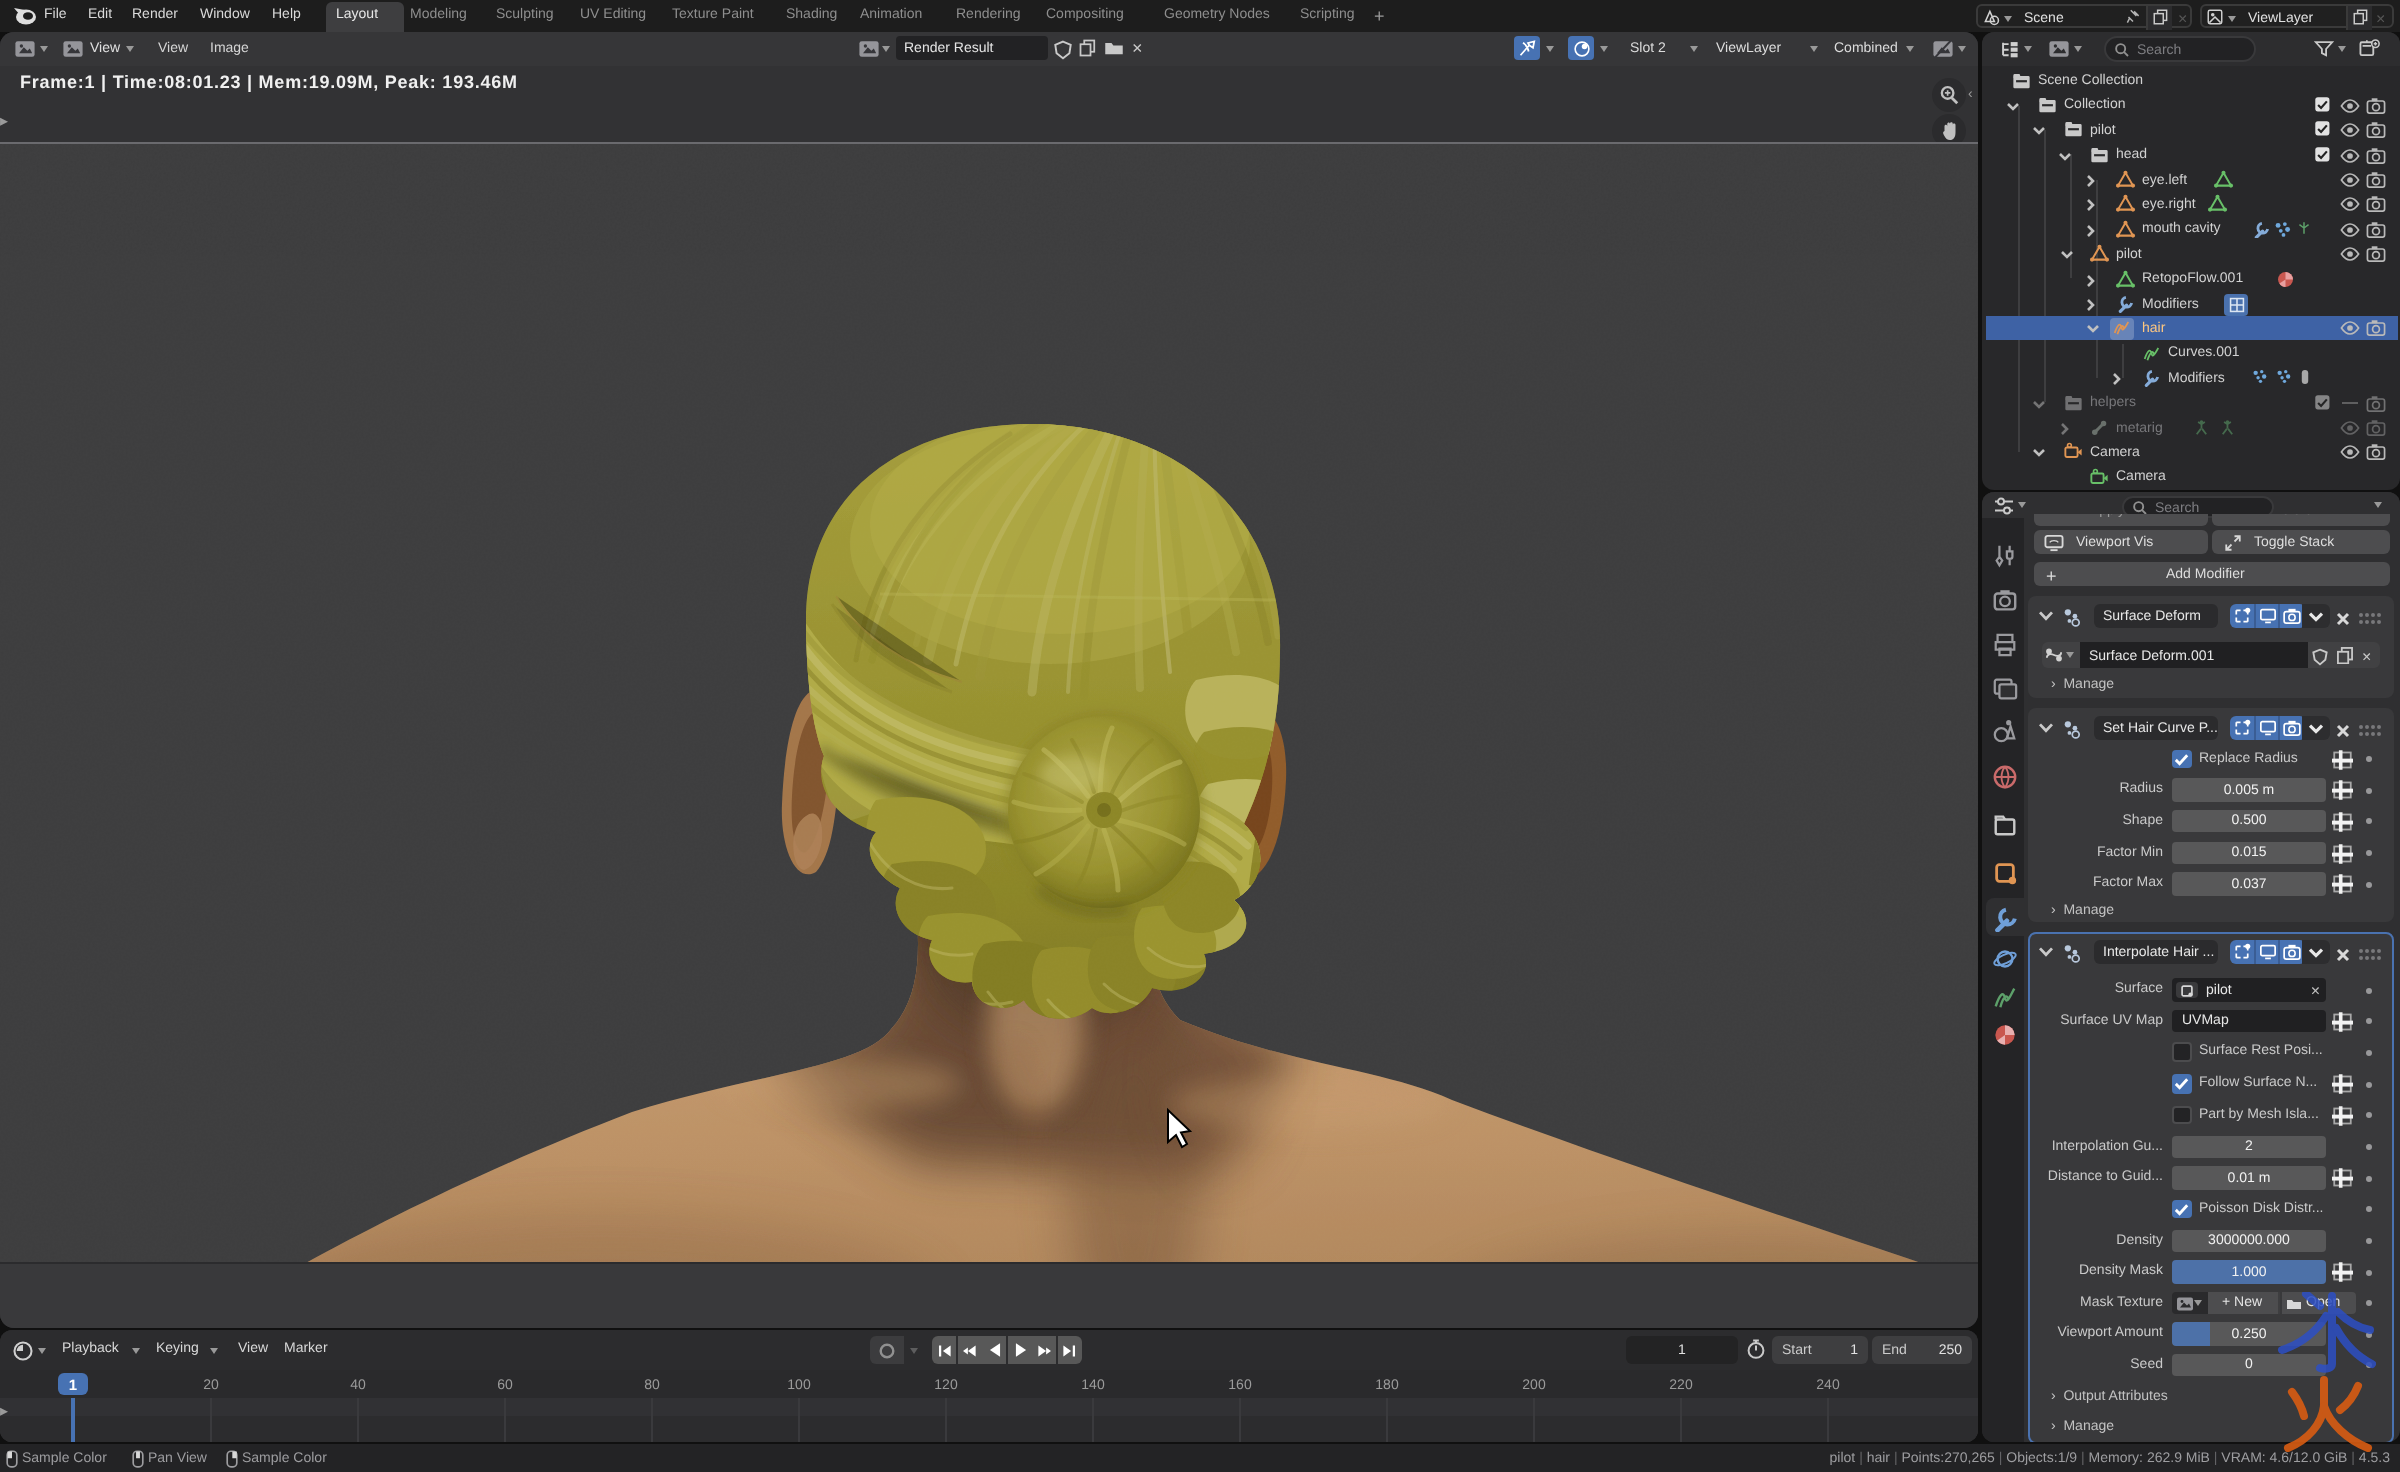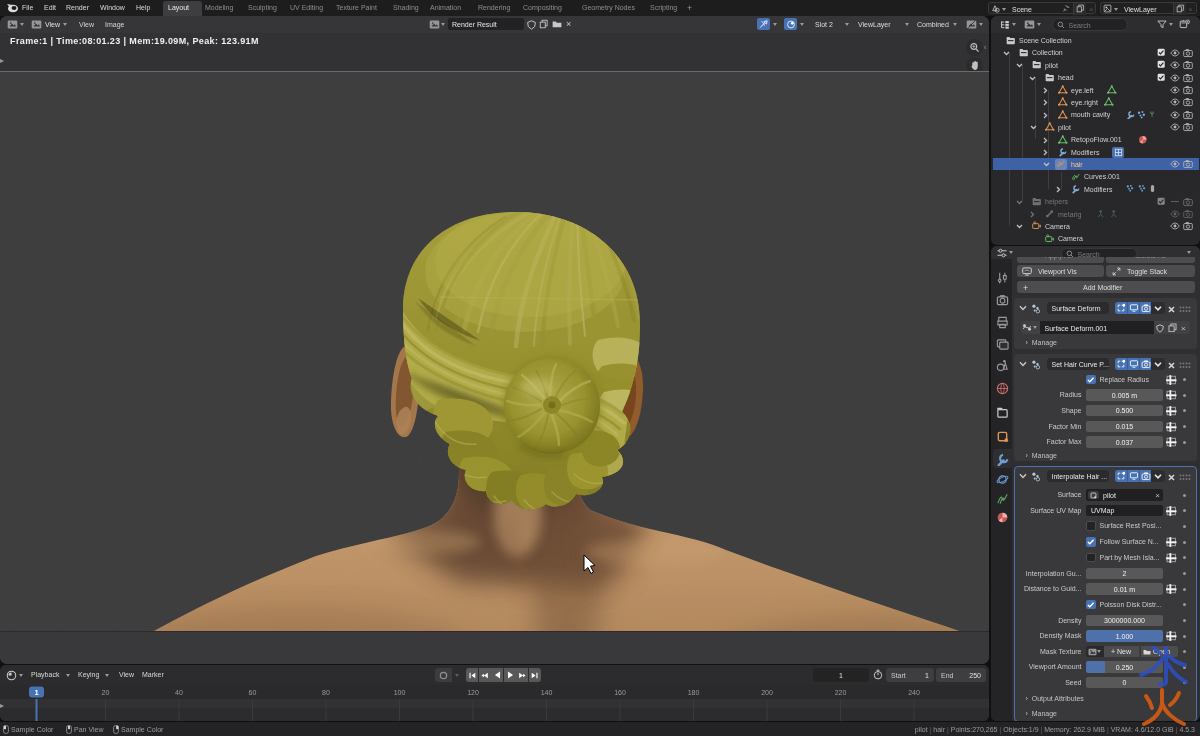--- a/index.html
+++ b/index.html
@@ -232,21 +232,21 @@
           <path d="M10,10 L14,14" stroke="#d9d9d9" stroke-width="2"></path>
           <path d="M5,6.5 L9,6.5 M7,4.5 L7,8.5" stroke="#d9d9d9" stroke-width="1.2"></path>
         </svg>
     </div>
     <div class="abs" style="left:966px;top:41px;width:17px;height:17px;background:#2a2a2c;border-radius:50%;opacity:0.85;">
       <svg class="abs" style="left:3.5px;top:3px;" width="10" height="11" viewBox="0 0 14 16">
           <path d="M3,8 L3,4.5 C3,3 5,3 5,4.5 L5,3 C5,1.5 7,1.5 7,3 L7,2.6 C7,1.2 9,1.2 9,2.6 L9,3.4 C9,2.2 11,2.2 11,3.6 L11,9 C11,12.5 9.5,14.5 7,14.5 C5,14.5 4,13.5 2.6,11 C1.8,9.6 1.6,8.7 3,8 Z" fill="#d9d9d9"></path>
         </svg>
     </div>
     <div class="abs" style="left:984px;top:28px;color:#9a9a9a;font-size:7px;">‹</div>
-    <div class="abs" id="imgmeta" style="left:10px;top:20px;color:#f0f0f0;font-size:9px;font-weight:bold;letter-spacing:0.38px;">Frame:1 | Time:08:01.23 | Mem:19.09M, Peak: 123.91M</div>
+    <div class="abs" id="imgmeta" style="left:10px;top:20px;color:#f0f0f0;font-size:9px;font-weight:bold;letter-spacing:0.38px;">Frame:1 | Time:08:01.23 | Mem:19.09M, Peak: 193.46M</div>
 
     <div class="abs" id="renderimg" style="left:0;top:55px;width:989px;height:560px;background:#3d3d3e;border-top:1px solid #6a6a6e;">
     <svg width="989" height="560" viewBox="0 0 989 560">
       <defs>
         <linearGradient id="skinT" x1="0" y1="0" x2="0" y2="1">
           <stop offset="0" stop-color="#856144"></stop>
               <stop offset="0.3" stop-color="#bd8f64"></stop>
               <stop offset="0.62" stop-color="#cc9f71"></stop>
               <stop offset="1" stop-color="#b98e62"></stop>
         </linearGradient>

